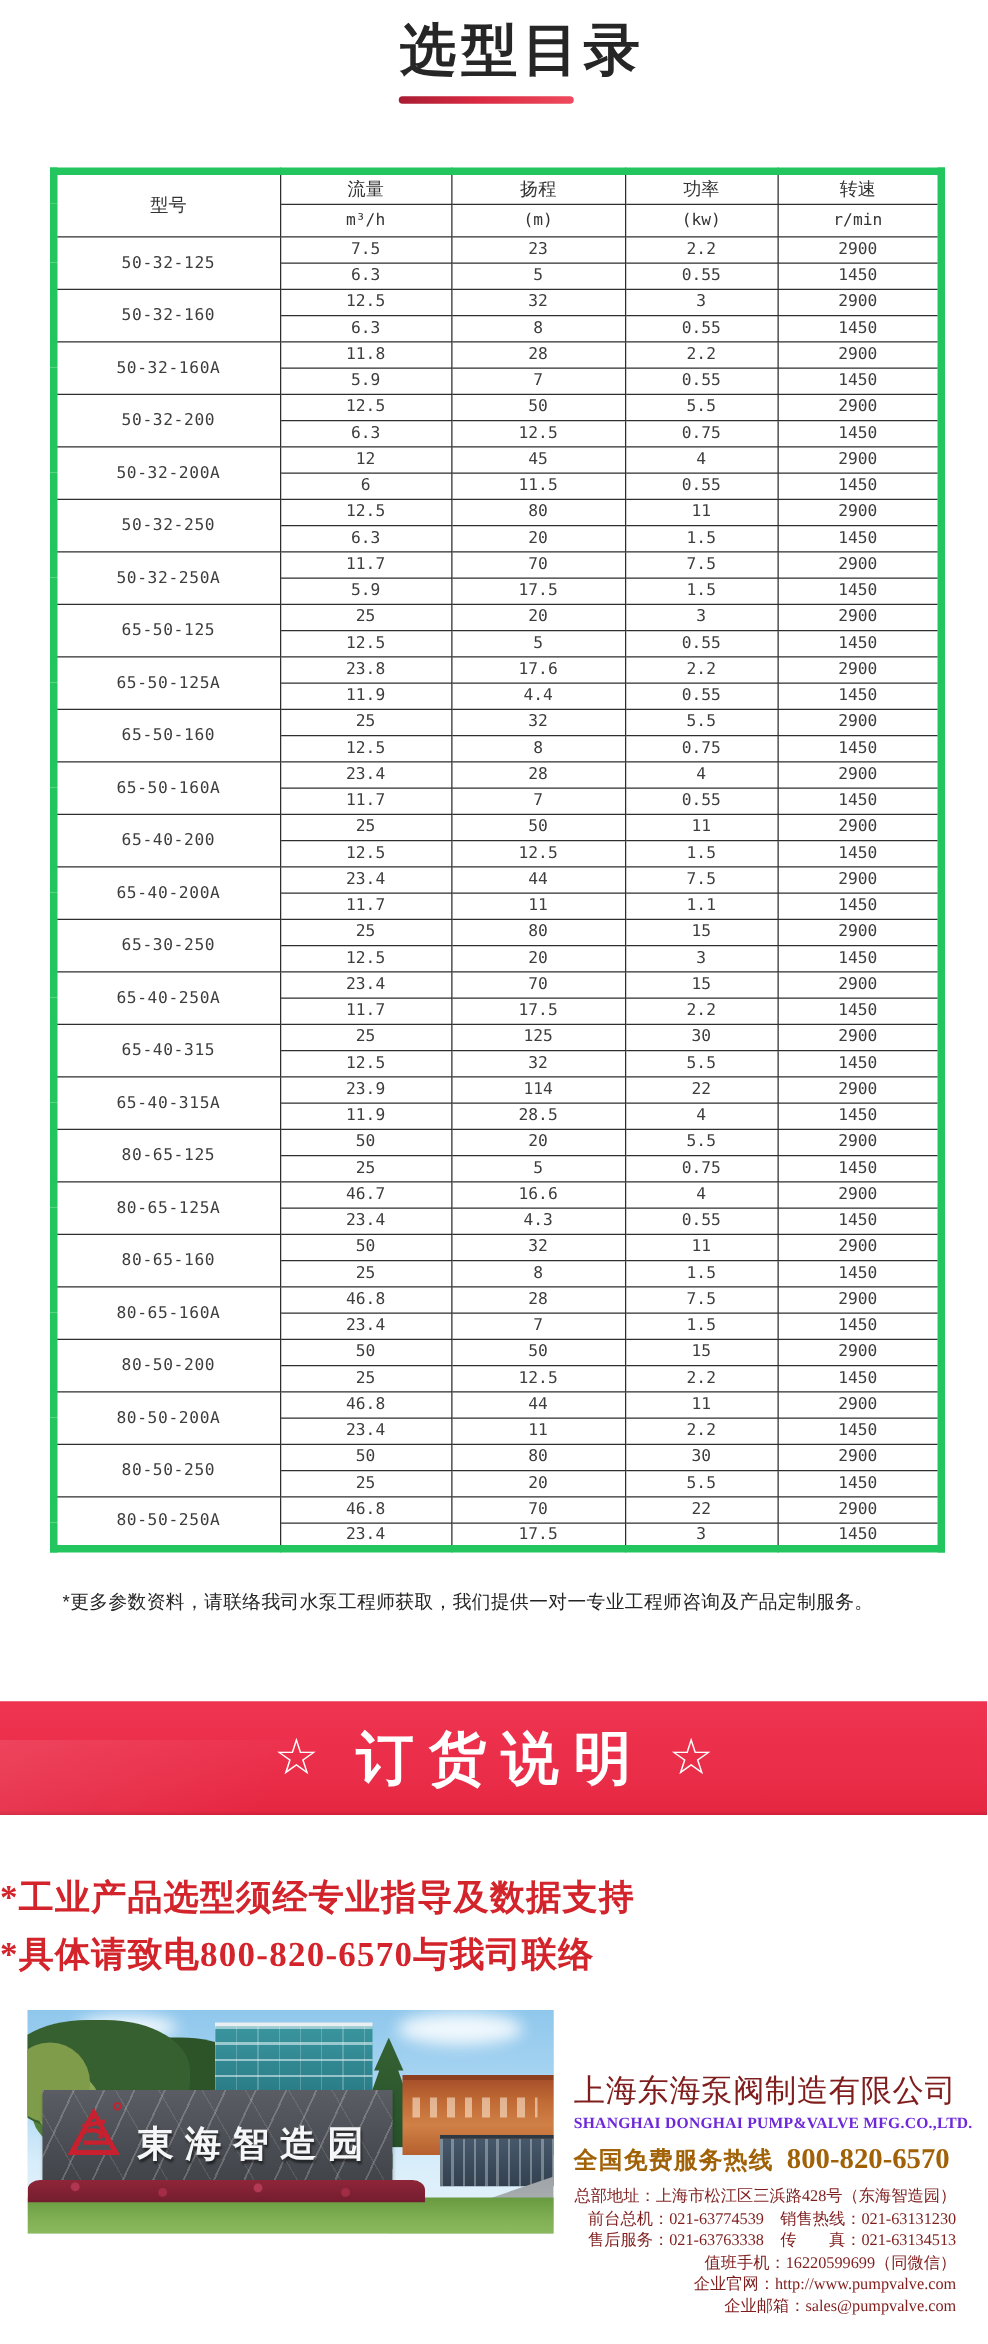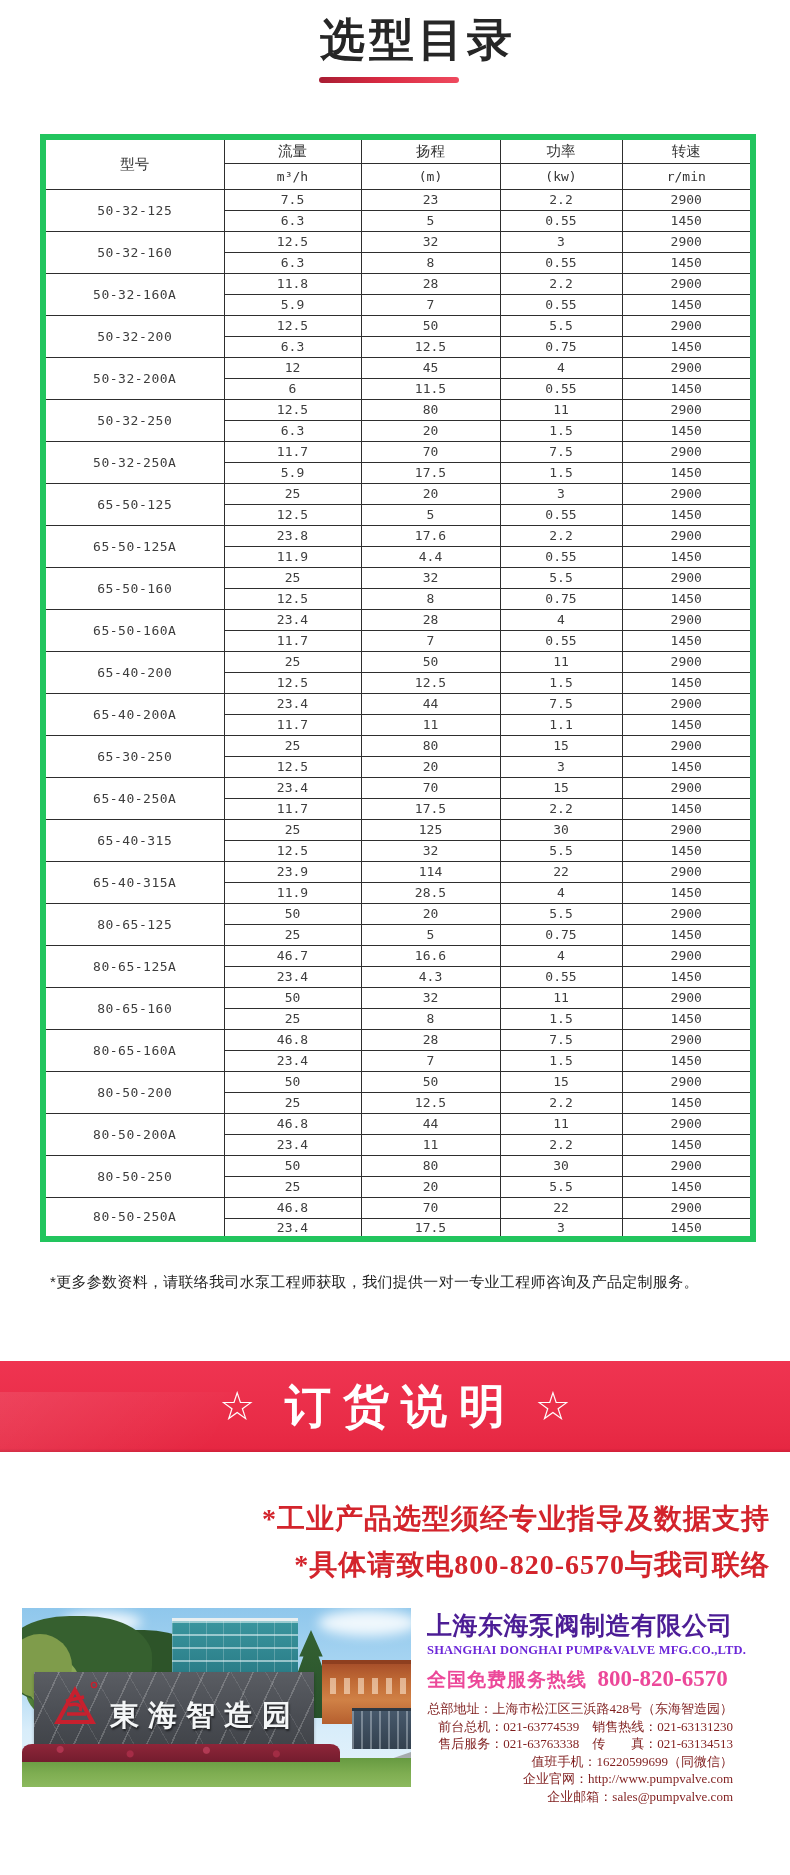--- a/index.html
+++ b/index.html
@@ -36,29 +36,29 @@
     background:linear-gradient(180deg,#ef3451 0%,#e92c47 70%,#e62742 96%,#d01f38 100%);
     display:flex;align-items:center;justify-content:center;color:#ffffff;}
   .order-banner::before{content:"";position:absolute;left:-40px;bottom:0;width:260px;height:60px;
     background:linear-gradient(115deg,rgba(255,255,255,0.10),rgba(255,255,255,0));
     transform:skewX(-28deg);}
   .order-banner .star{font-size:40px;line-height:91px;font-weight:400;}
   .order-banner .banner-title{font-size:46px;font-weight:800;letter-spacing:12px;
     margin:0 18px 0 30px;text-indent:0;}
 
   
-  .slogans{position:absolute;top:1496px;left:0;width:770px;text-align:right;}
+  .slogans{position:absolute;top:1496px;left:0;width:770px;text-align:left;}
   .slogan-line{font-family:"Liberation Serif","DejaVu Serif",serif;font-weight:700;
     font-size:28px;line-height:46px;color:#d3242c;letter-spacing:1px;}
 
   
   .bottom-section{position:absolute;top:1608px;left:22px;width:746px;display:flex;}
 
   
-  .photo{position:relative;width:389px;height:179px;overflow:hidden;flex:0 0 auto;
+  .photo{position:relative;width:421px;height:179px;overflow:hidden;flex:0 0 auto;
     background:linear-gradient(180deg,#8fc7ec 0%,#aed8f3 40%,#d8edfa 68%,#e8f4fb 100%);}
   .cloud{position:absolute;background:rgba(255,255,255,0.85);border-radius:50%;filter:blur(6px);}
   .cloud.c1{left:296px;top:2px;width:100px;height:26px;}
   .cloud.c2{left:40px;top:4px;width:80px;height:20px;}
   .glass-building{position:absolute;left:150px;top:10px;width:126px;height:100px;
     border-top:3px solid #e9eff1;
     background:
       repeating-linear-gradient(180deg,rgba(235,248,250,0.55) 0 2px,rgba(0,0,0,0) 2px 13px),
       repeating-linear-gradient(90deg,rgba(255,255,255,0.22) 0 1px,rgba(0,0,0,0) 1px 17px),
       linear-gradient(180deg,#3a959e 0%,#257580 70%,#1e6570 100%);}
@@ -100,24 +100,24 @@
       radial-gradient(circle 4px at 80% 55%,#a22c44 0 3px,rgba(0,0,0,0) 4px),
       linear-gradient(180deg,#8f2539 0%,#731d2e 100%);}
   .lawn{position:absolute;left:0;top:150px;width:421px;height:29px;
     background:linear-gradient(180deg,#679a41 0%,#7fae52 55%,#8cb95e 100%);}
   .driveway{position:absolute;left:250px;top:128px;width:171px;height:51px;
     clip-path:polygon(100% 10%,100% 100%,22% 100%);
     background:linear-gradient(180deg,#9aa0a3,#b7bcbe);}
 
   
   .company-info{margin-left:16px;padding-top:2px;width:306px;}
-  .company-name{font-size:25px;font-weight:700;color:#4c1d95;letter-spacing:0.5px;white-space:nowrap;line-height:30px;}
+  .company-name{font-size:25px;font-weight:400;color:#7f1d1d;letter-spacing:0.5px;white-space:nowrap;line-height:30px;margin-top:48px;}
   .company-name-en{font-family:"Liberation Serif","DejaVu Serif",serif;font-weight:700;
     font-size:12.5px;color:#6d28d9;margin-top:3px;white-space:nowrap;letter-spacing:0.2px;}
-  .hotline{margin-top:8px;white-space:nowrap;color:#ec4899;}
+  .hotline{margin-top:8px;white-space:nowrap;color:#a16207;}
   .hotline-label{font-size:19px;font-weight:900;letter-spacing:1px;}
   .hotline-number{font-family:"Liberation Serif","DejaVu Serif",serif;font-size:23px;font-weight:700;margin-left:6px;}
   .contact-list{margin-top:7px;}
   .contact-line{font-family:"Liberation Serif","DejaVu Serif",serif;font-weight:400;
     font-size:13px;line-height:17.6px;color:#7f1d1d;white-space:nowrap;text-align:right;}
 </style>
 </head>
 <body>
 
 <div class="page">

